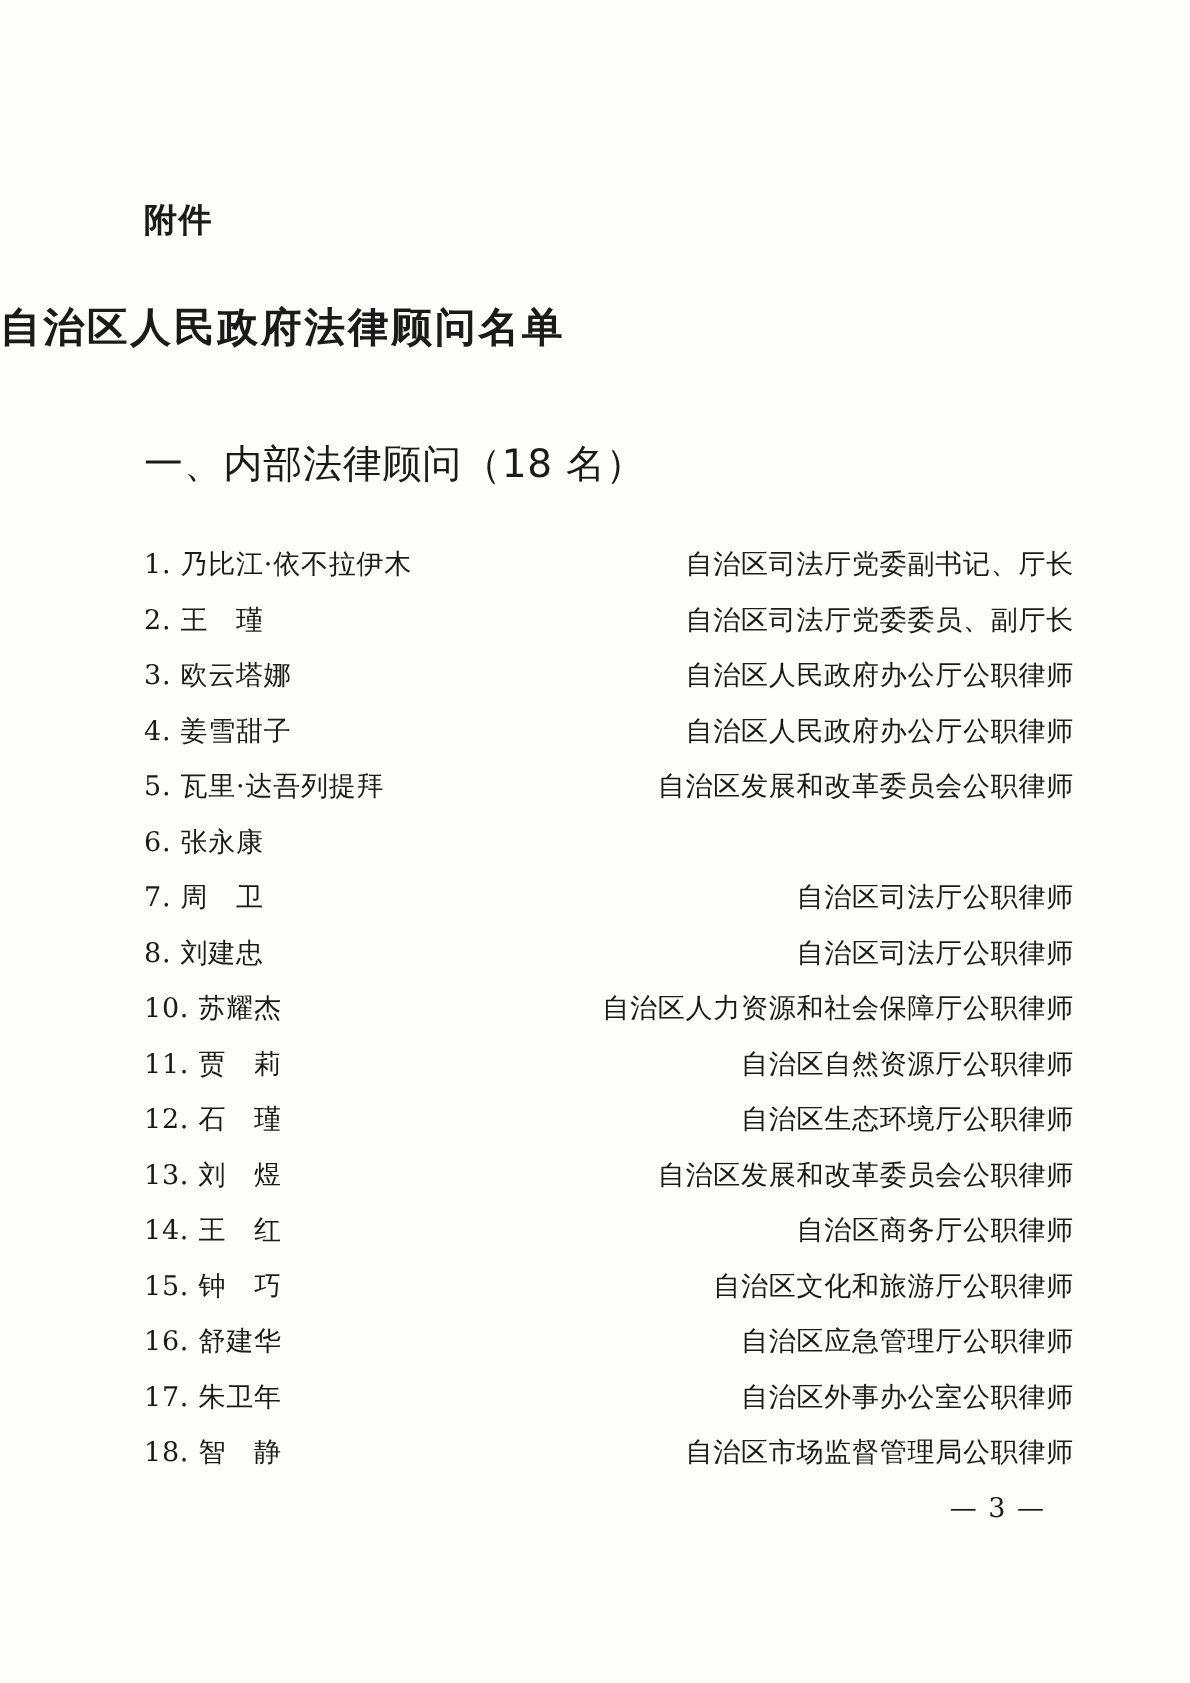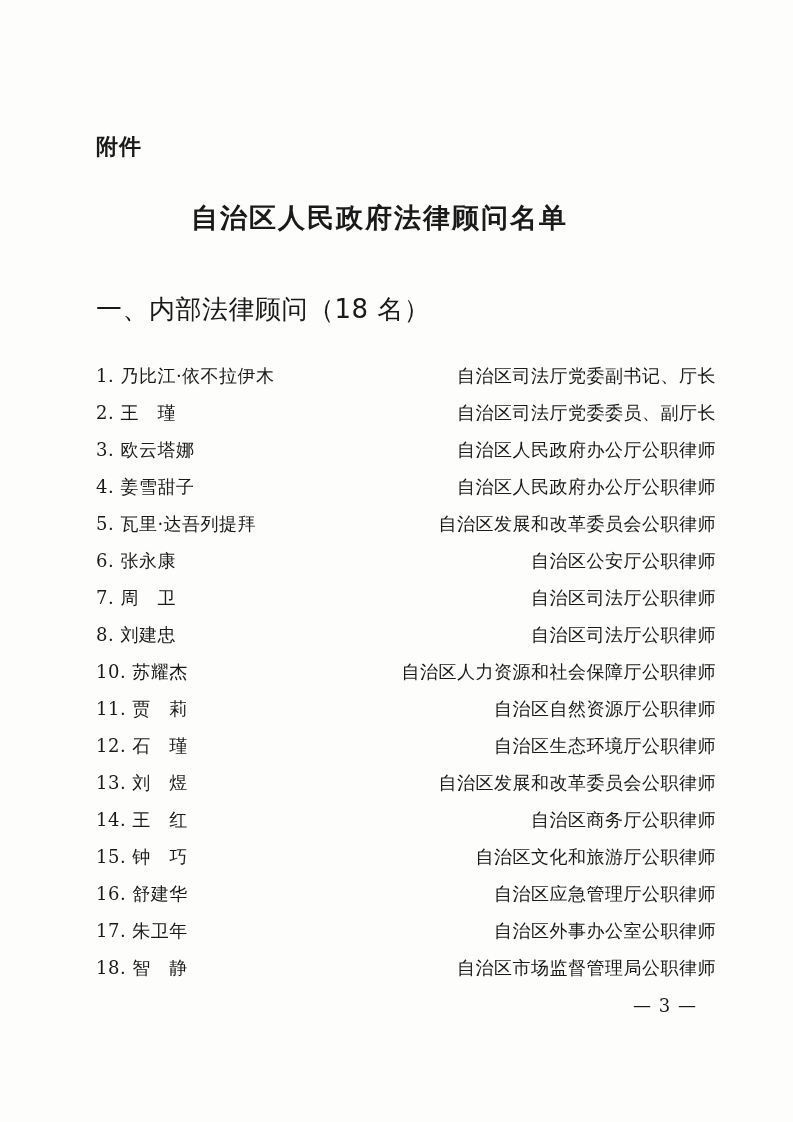--- a/index.html
+++ b/index.html
@@ -30,21 +30,20 @@
     font-size: 22px;
     font-weight: bold;
     letter-spacing: 1px;
     font-family: "DejaVu Sans", "Liberation Sans", sans-serif;
   }
   .doc-title {
     position: absolute;
     left: 0;
     top: 200px;
     width: 759px;
-    text-align: center;
     font-size: 27px;
     font-weight: bold;
     letter-spacing: 2px;
     font-family: "DejaVu Sans", "Liberation Sans", sans-serif;
   }
   .section-heading {
     position: absolute;
     left: 96px;
     top: 292px;
     font-size: 26px;
@@ -112,21 +111,20 @@
       <div class="row">
         <div class="cell-name">4. 姜雪甜子</div>
         <div class="cell-title">自治区人民政府办公厅公职律师</div>
       </div>
       <div class="row">
         <div class="cell-name">5. 瓦里·达吾列提拜</div>
         <div class="cell-title">自治区发展和改革委员会公职律师</div>
       </div>
       <div class="row">
         <div class="cell-name">6. 张永康</div>
-        <div class="cell-title">自治区公安厅公职律师</div>
       </div>
       <div class="row">
         <div class="cell-name">7. 周　卫</div>
         <div class="cell-title">自治区司法厅公职律师</div>
       </div>
       <div class="row">
         <div class="cell-name">8. 刘建忠</div>
         <div class="cell-title">自治区司法厅公职律师</div>
       </div>
       <div class="row">

